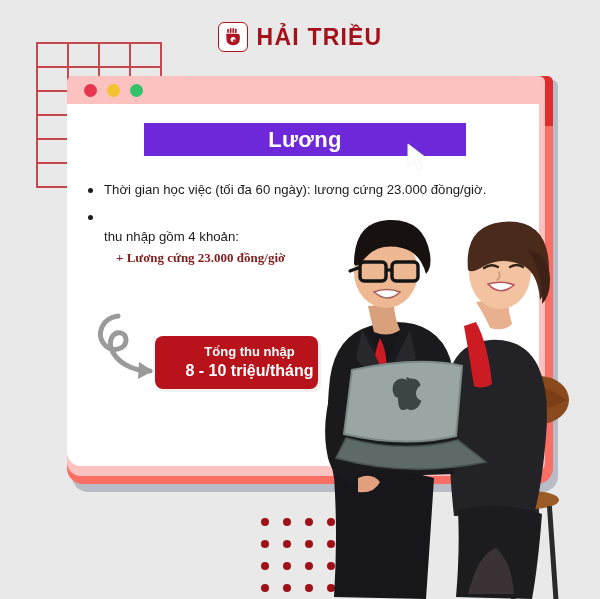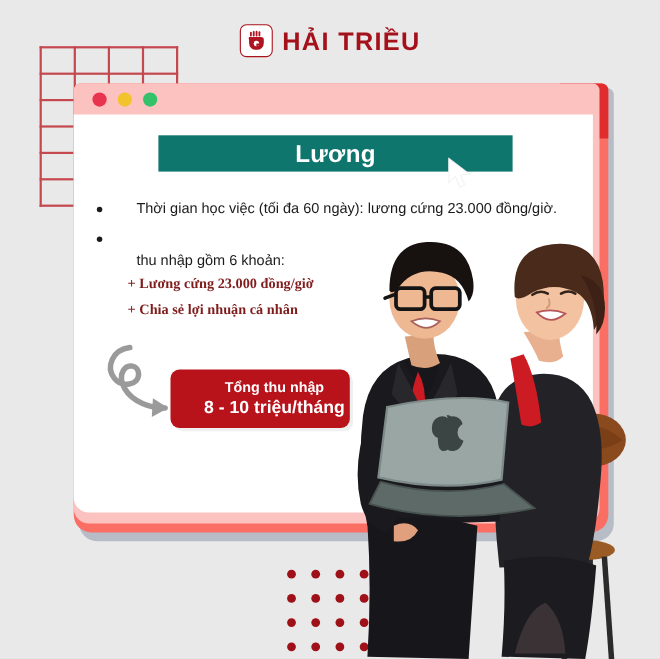--- a/index.html
+++ b/index.html
@@ -77,21 +77,21 @@
   
   .titlebar {
     position:absolute; left:67px; top:76px; width:478px; height:28px;
     z-index:8; display:flex; align-items:center; padding-left:17px; gap:10px;
   }
   .tl { width:13px; height:13px; border-radius:50%; display:block; }
 
   
   .banner {
     position:absolute; left:144px; top:123px; width:322px; height:33px;
-    background:#0f766e; z-index:12;
+    background:#6d28d9; z-index:12;
     display:flex; align-items:center; justify-content:center;
   }
   .banner-text {
     color:#ffffff; font-size:22px; font-weight:bold;
     font-family:"Liberation Sans", sans-serif; letter-spacing:.3px;
   }
   .cursor {
     position:absolute; left:406px; top:143px; z-index:14;
   }
 
@@ -100,21 +100,20 @@
     position:absolute; left:88px; top:180px; width:420px; z-index:13;
   }
   .bullet-row { display:flex; align-items:flex-start; margin-bottom:7px; }
   .bullet-dot {
     width:5px; height:5px; border-radius:50%; background:#1b1b1b;
     margin:8px 11px 0 0; flex:0 0 auto;
   }
   .bullet-txt {
     font-size:13.2px; color:#1b1b1b; line-height:1.52;
     font-family:"Liberation Sans", sans-serif;
-    margin-left:20px;
   }
 
   
   .plus-list {
     position:absolute; left:116px; top:247px; z-index:13;
   }
   .plus-row {
     font-size:13px; font-weight:bold; color:#7f1d1d;
     line-height:1.74; font-family:Liberation Serif, serif;
     white-space:nowrap;
@@ -225,28 +224,27 @@
 
 <div class="bullets">
   <div class="bullet-row">
     <span class="bullet-dot"></span>
     <span class="bullet-txt">Thời gian học việc (tối đa 60 ngày): lương cứng 23.000 đồng/giờ.</span>
   </div>
   <div class="bullet-row">
     <span class="bullet-dot"></span>
     <span class="bullet-txt">
       <br>
-      <span>thu nhập gồm 6 khoản:</span>
+      <span>thu nhập gồm 4 khoản:</span>
     </span>
   </div>
 </div>
 
 <div class="plus-list">
   <div class="plus-row">+ Lương cứng 23.000 đồng/giờ</div>
-  <div class="plus-row">+ Chia sẻ lợi nhuận cá nhân</div>
 </div>
 
 <div class="swirl">
   <svg width="72" height="82" viewBox="0 0 72 82" aria-hidden="true">
     <path d="M26 4 C10 6, 4 22, 12 32 C19 41, 34 38, 34 28 C34 20, 24 18, 20 25
              C15 34, 22 48, 38 55 C45 58, 52 59, 58 59" fill="none" stroke="#9a9a9a" stroke-width="5" stroke-linecap="round"></path>
     <path d="M47 50 L61 59 L46 67 Z" fill="#9a9a9a"></path>
   </svg>
 </div>
 

